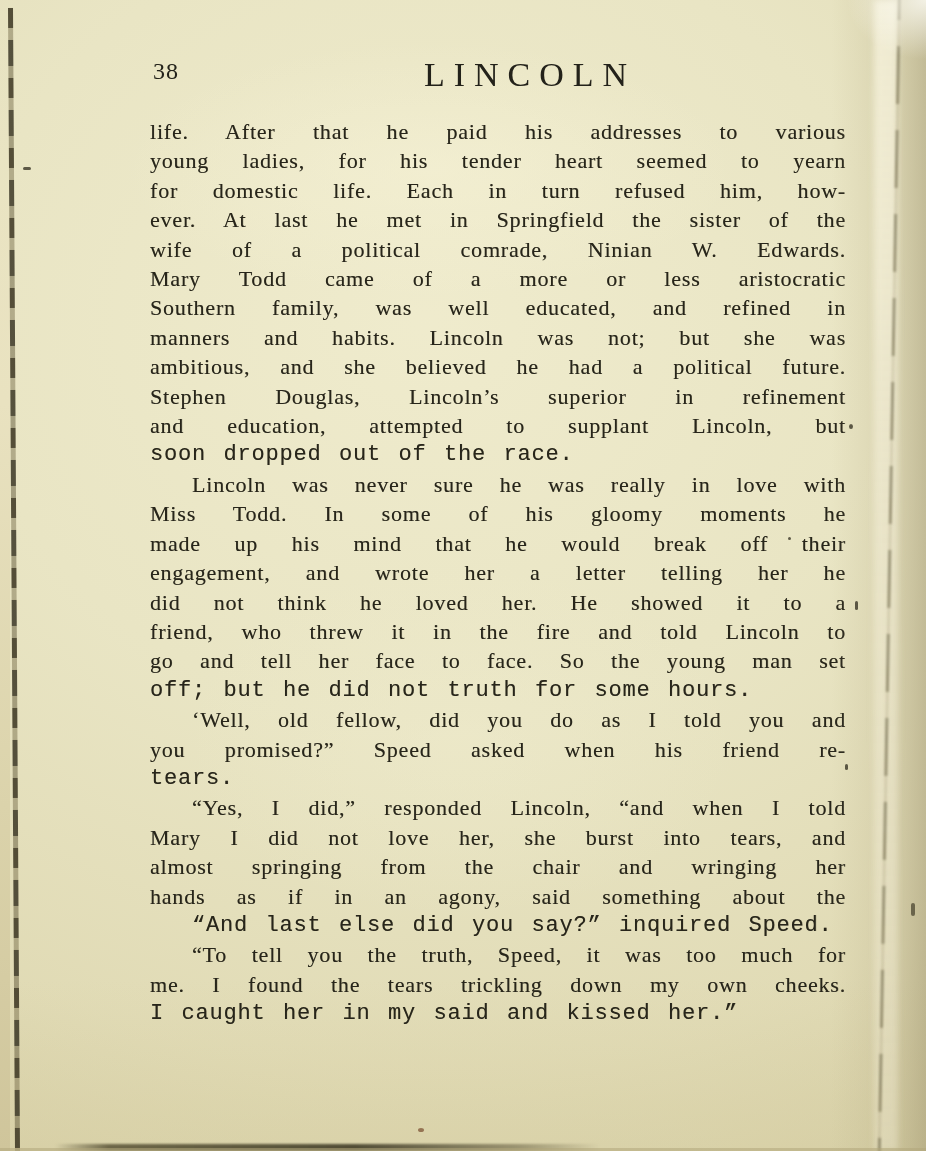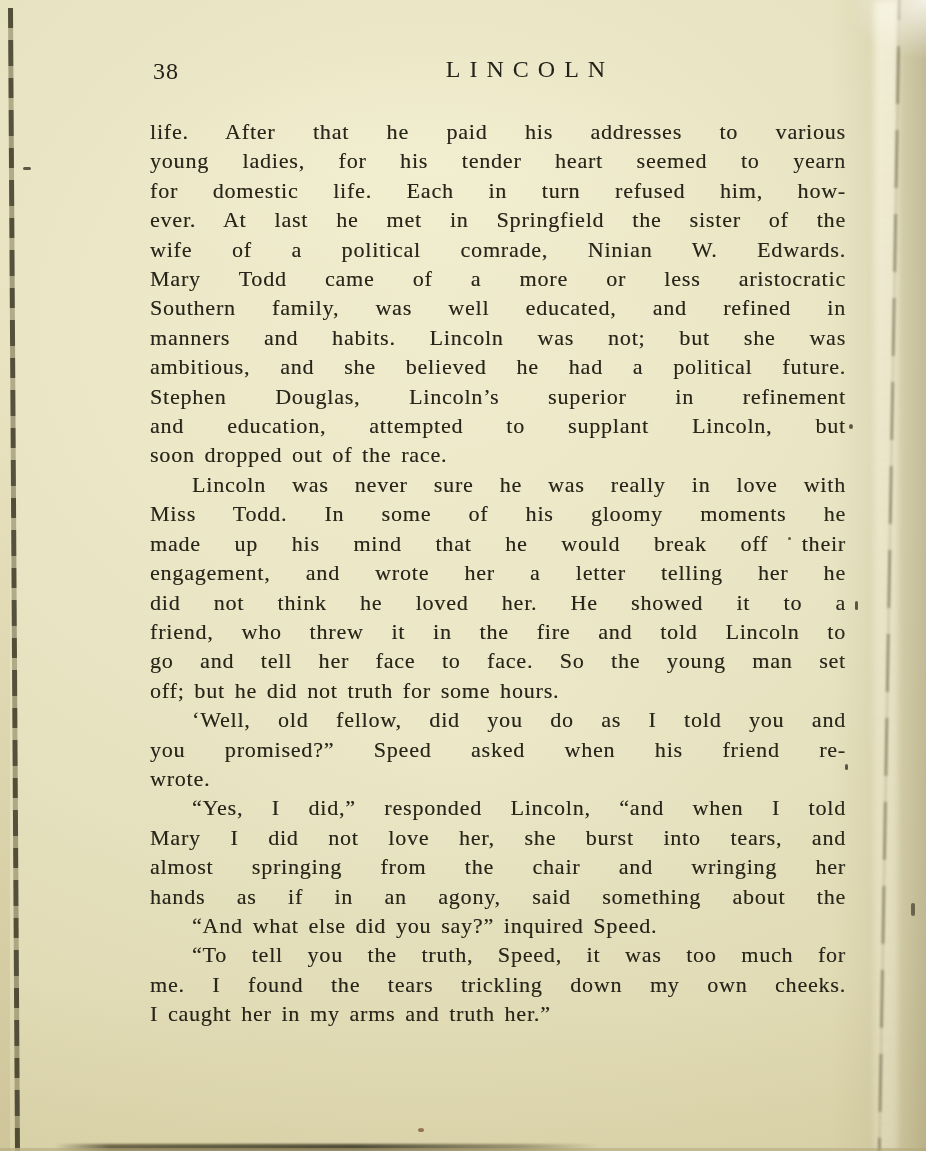--- a/index.html
+++ b/index.html
@@ -107,33 +107,33 @@
 
   
   .running-header { position: absolute; left: 0; top: 0; width: 926px; }
   .page-number {
     position: absolute; left: 153px; top: 58px;
     font-size: 24px; color: #23221a; letter-spacing: 1px;
   }
   .header-title {
     position: absolute; left: 150px; top: 56px; width: 696px;
     text-align: center; padding-left: 32px;
-    font-size: 24px; letter-spacing: 9px; color: #23221a;
+    font-size: 34px; letter-spacing: 9px; color: #23221a;
   }
 
   .text-block {
     position: absolute; left: 150px; top: 117px; width: 696px;
     font-size: 22px; line-height: 29.4px;
     color: #27251a;
     letter-spacing: 0.8px; word-spacing: 3.5px;
     text-shadow: 0.3px 0.3px 0.6px rgba(40,38,25,0.4);
   }
   .paragraph { margin: 0; }
   .line { text-align: justify; text-align-last: justify; }
-  .line.last { text-align-last: left; }
+  .line.last { text-align-last: left; font-family: Liberation Mono, monospace; }
   .line.first-indent { text-indent: 42px; }
 </style>
 </head>
 <body>
 
 <div class="page">
 
   <div class="mottle-1"></div>
   <div class="mottle-2"></div>
   <div class="mottle-3"></div>
@@ -164,35 +164,35 @@
         <div class="line">made up his mind that he would break off their</div>
         <div class="line">engagement, and wrote her a letter telling her he</div>
         <div class="line">did not think he loved her.  He showed it to a</div>
         <div class="line">friend, who threw it in the fire and told Lincoln to</div>
         <div class="line">go and tell her face to face.  So the young man set</div>
         <div class="line last">off; but he did not truth for some hours.</div>
       </div>
       <div class="paragraph">
         <div class="line first-indent">‘Well, old fellow, did you do as I told you and</div>
         <div class="line">you promised?”  Speed asked when his friend re-</div>
-        <div class="line last">wrote.</div>
+        <div class="line last">tears.</div>
       </div>
       <div class="paragraph">
         <div class="line first-indent">“Yes, I did,” responded Lincoln, “and when I told</div>
         <div class="line">Mary I did not love her, she burst into tears, and</div>
         <div class="line">almost springing from the chair and wringing her</div>
         <div class="line">hands as if in an agony, said something about the</div>
       </div>
       <div class="paragraph">
-        <div class="line last first-indent">“And what else did you say?” inquired Speed.</div>
+        <div class="line last first-indent">“And last else did you say?” inquired Speed.</div>
       </div>
       <div class="paragraph">
         <div class="line first-indent">“To tell you the truth, Speed, it was too much for</div>
         <div class="line">me.  I found the tears trickling down my own cheeks.</div>
-        <div class="line last">I caught her in my arms and truth her.”</div>
+        <div class="line last">I caught her in my said and kissed her.”</div>
       </div>
     </div>
 
   <div class="left-strip"></div>
   <div class="left-crease"></div>
   <div class="right-shade"></div>
   <div class="right-highlight"></div>
   <div class="right-crease"></div>
   <div class="corner-tr"></div>
   <div class="bottom-edge"></div>

